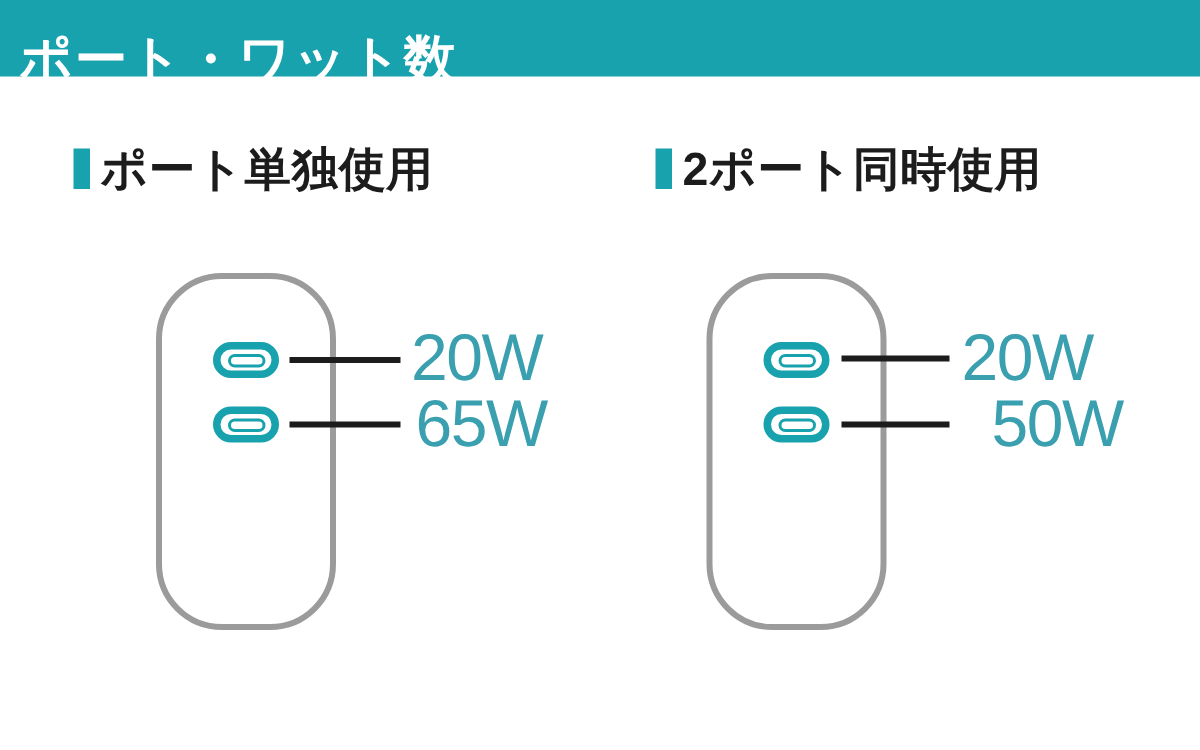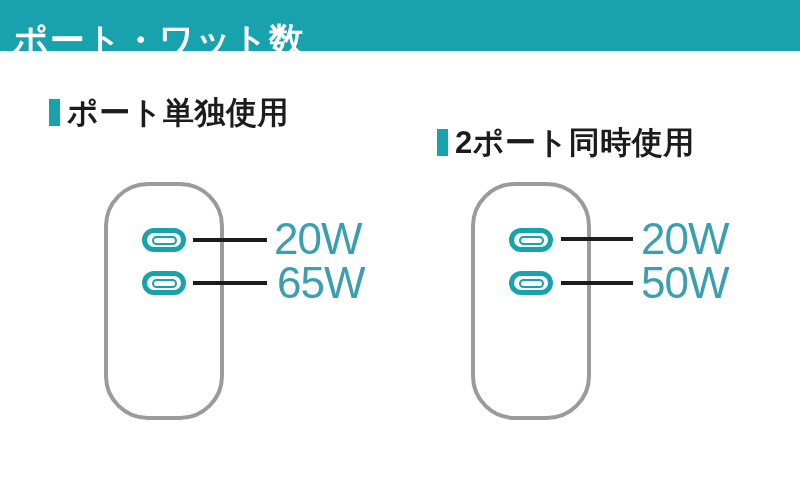--- a/index.html
+++ b/index.html
@@ -21,21 +21,21 @@
     position:absolute;left:0;top:0;width:800px;height:51px;
     background:var(--banner-bg);display:flex;align-items:center;
   }
   .banner-title{
     color:var(--banner-text);font-weight:bold;font-size:35px;
     padding-left:13px;letter-spacing:1px;line-height:1;margin-top:28px;
   }
   
   .heading{position:absolute;top:95px;height:34px;display:flex;align-items:center;gap:7px;}
   .heading.left{left:49px;}
-  .heading.right{left:437px;margin-top:30px;}
+  .heading.right{left:437px;}
   .bullet{width:11px;height:27px;background:var(--teal);flex:0 0 auto;}
   .heading-text{
     font-size:31px;font-weight:bold;color:var(--heading-text);
     line-height:1;letter-spacing:0.5px;white-space:nowrap;
   }
   
   .charger{
     position:absolute;top:182px;width:120px;height:238px;box-sizing:border-box;
     border:4px solid var(--outline-gray);border-radius:44px;background:#fff;
   }
@@ -62,21 +62,21 @@
   .connector.r0{left:561px;top:237px;width:72px;}
   .connector.r1{left:561px;top:281px;width:72px;}
   
   .watt{
     position:absolute;font-size:44px;line-height:44px;letter-spacing:-1px;
     color:var(--watt-text);white-space:nowrap;
   }
   .watt.l0{left:274px;top:217px;}
   .watt.l1{left:277px;top:261px;}
   .watt.r0{left:641px;top:217px;}
-  .watt.r1{left:641px;top:261px;}
+  .watt.r1{left:661px;top:261px;}
 </style>
 </head>
 <body>
 
 <div class="banner">
   <span class="banner-title">ポート・ワット数</span>
 </div>
 
 <div class="heading left">
   <span class="bullet"></span>

